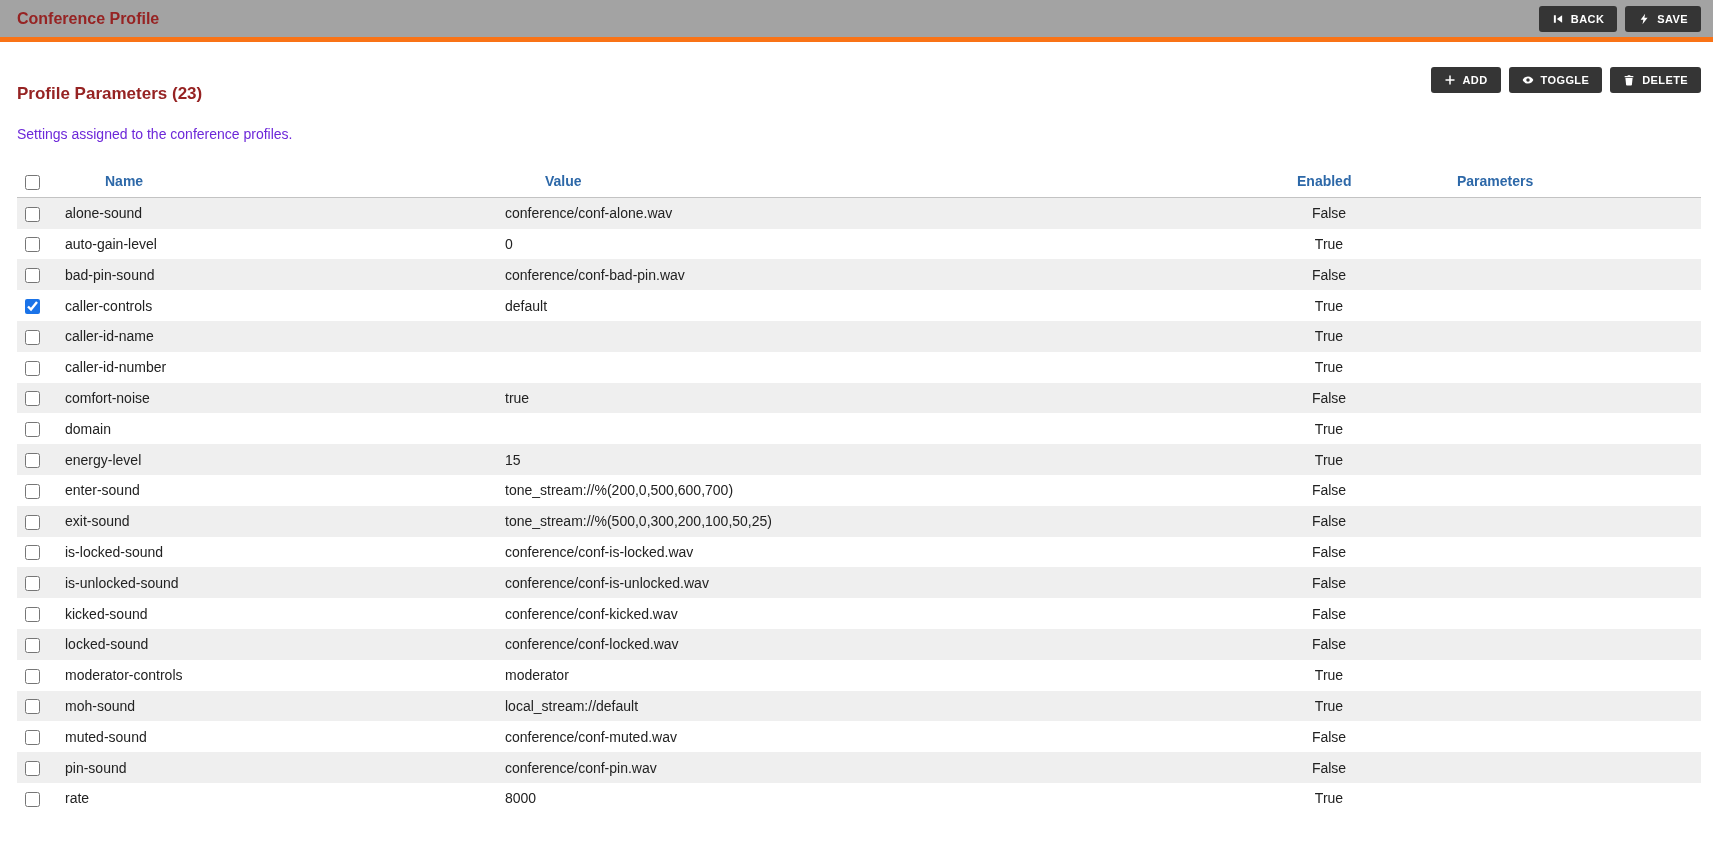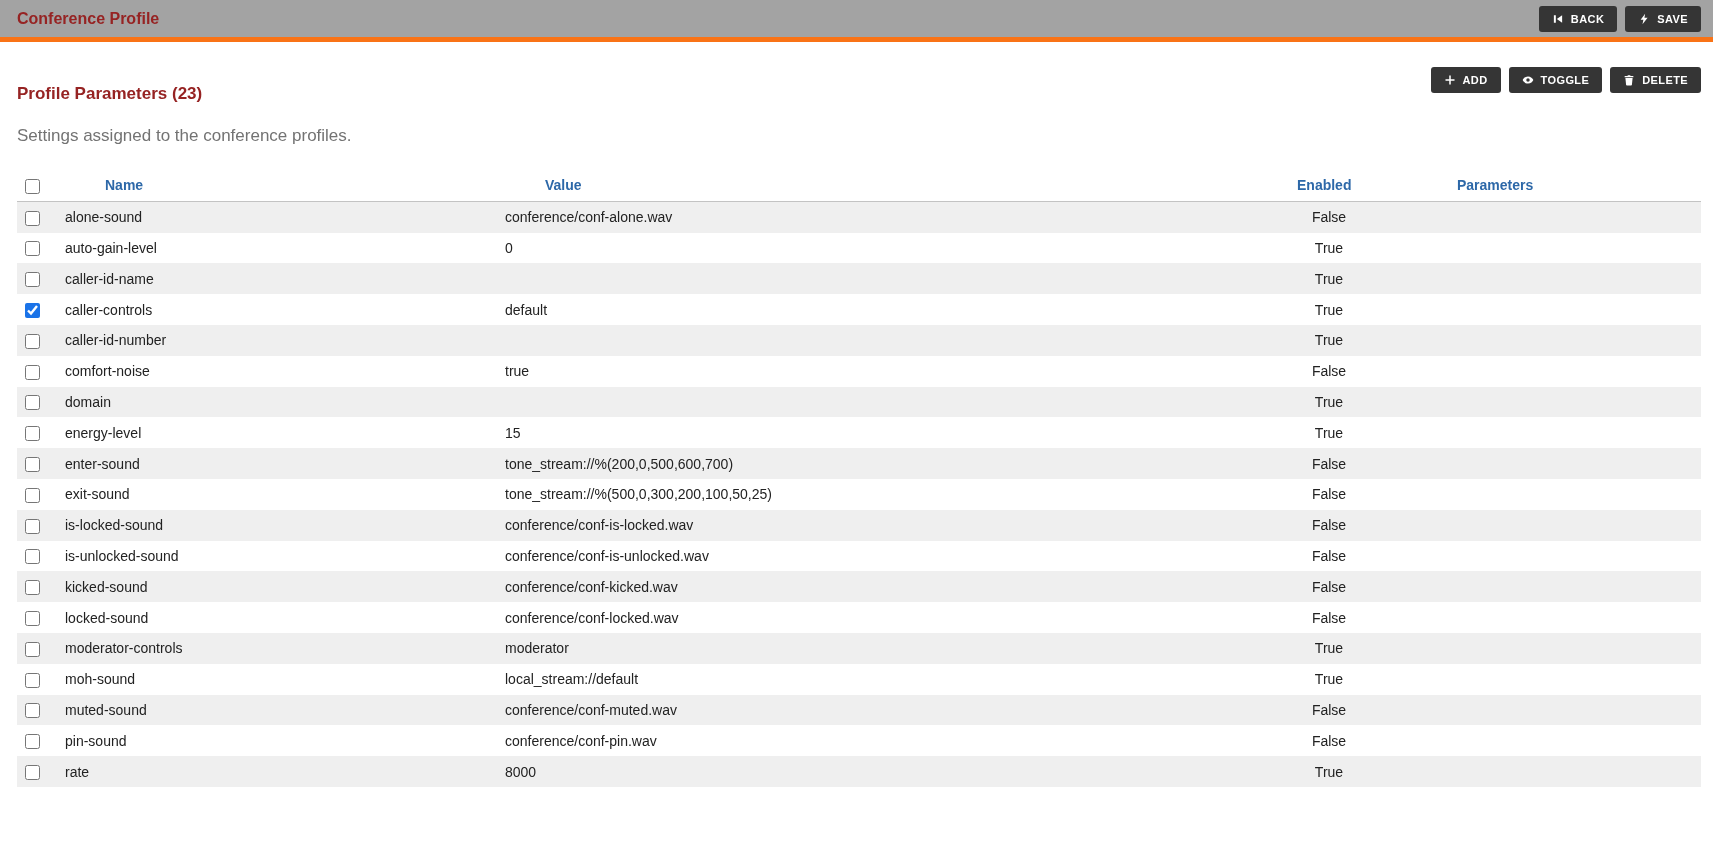--- a/index.html
+++ b/index.html
@@ -55,22 +55,22 @@
     min-height: 30px;
   }
   .section-title {
     color: #962323;
     font-size: 17px;
     font-weight: bold;
     margin-top: 28px;
   }
   .subtitle {
     margin-top: 22px;
-    color: #737373;
-    font-size: 17px;
+    color: #6d28d9;
+    font-size: 14px;
   }
 
   
   table.param-table {
     margin-top: 24px;
     width: 100%;
     border-collapse: collapse;
     font-size: 14px;
   }
   table.param-table th {
@@ -202,45 +202,54 @@
   <tr>
     <td>
       <input type="checkbox" style="">
     </td>
     <td class="name-cell">auto-gain-level</td>
     <td>0</td>
     <td class="enabled-cell center">True</td>
     <td></td>
   </tr>
 
-
-  <tr>
-    <td>
-      <input type="checkbox" style="">
-    </td>
-    <td class="name-cell">caller-id-name</td>
-    <td></td>
-    <td class="enabled-cell center">True</td>
+  <tr>
+    <td>
+      <input type="checkbox" style="">
+    </td>
+    <td class="name-cell">bad-pin-sound</td>
+    <td>conference/conf-bad-pin.wav</td>
+    <td class="enabled-cell center">False</td>
     <td></td>
   </tr>
 
   <tr>
     <td>
       <input type="checkbox" checked="" style="">
     </td>
     <td class="name-cell">caller-controls</td>
     <td>default</td>
     <td class="enabled-cell center">True</td>
     <td></td>
   </tr>
 
   <tr>
     <td>
       <input type="checkbox" style="">
     </td>
+    <td class="name-cell">caller-id-name</td>
+    <td></td>
+    <td class="enabled-cell center">True</td>
+    <td></td>
+  </tr>
+
+  <tr>
+    <td>
+      <input type="checkbox" style="">
+    </td>
     <td class="name-cell">caller-id-number</td>
     <td></td>
     <td class="enabled-cell center">True</td>
     <td></td>
   </tr>
 
 
   <tr>
     <td>
       <input type="checkbox" style="">

